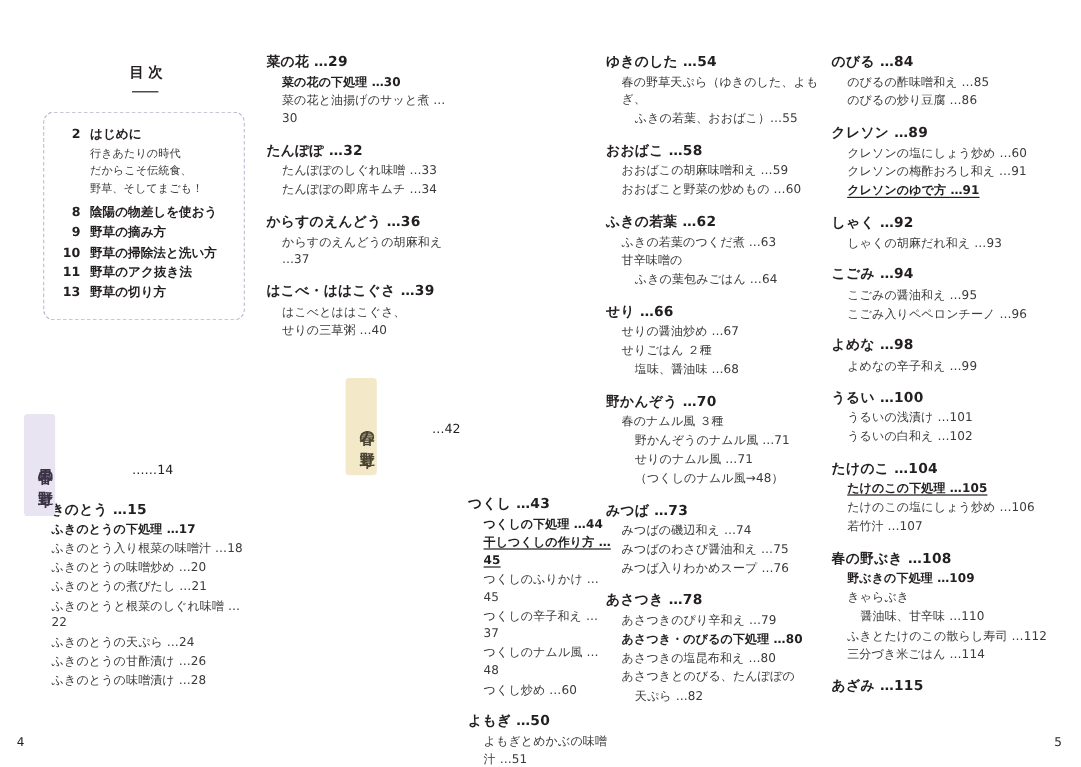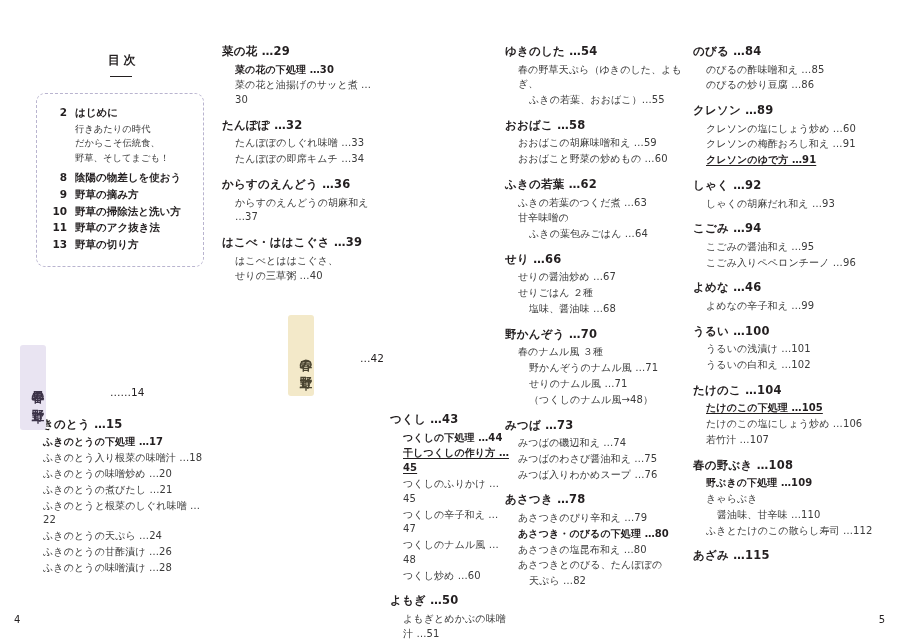--- a/index.html
+++ b/index.html
@@ -183,21 +183,21 @@
       </div>
   </div>
 
   <div class="col c3">
     <div style="height:412px"></div>
     <div id="col3">
         <div class="head">つくし …43</div>
         <div class="sub ind1 bold">つくしの下処理 …44</div>
         <div class="sub ind1 bold ul">干しつくしの作り方 …45</div>
         <div class="sub ind1">つくしのふりかけ …45</div>
-        <div class="sub ind1">つくしの辛子和え …47</div>
+        <div class="sub ind1">つくしの辛子和え …37</div>
         <div class="sub ind1">つくしのナムル風 …48</div>
         <div class="sub ind1">つくし炒め …60</div>
         <div class="gap"></div>
         <div class="head">よもぎ …50</div>
         <div class="sub ind1">よもぎとめかぶの味噌汁 …51</div>
       </div>
   </div>
 
   <div class="col c4">
     <div style="height:44px"></div>
@@ -252,37 +252,38 @@
         <div class="sub ind1">クレソンの梅酢おろし和え …91</div>
         <div class="sub ind1 bold ul">クレソンのゆで方 …91</div>
         <div class="gap"></div>
         <div class="head">しゃく …92</div>
         <div class="sub ind1">しゃくの胡麻だれ和え …93</div>
         <div class="gap"></div>
         <div class="head">こごみ …94</div>
         <div class="sub ind1">こごみの醤油和え …95</div>
         <div class="sub ind1">こごみ入りペペロンチーノ …96</div>
         <div class="gap"></div>
-        <div class="head">よめな …46</div>
+        <div class="head">よめな …98</div>
         <div class="sub ind1">よめなの辛子和え …99</div>
         <div class="gap"></div>
         <div class="head">うるい …100</div>
         <div class="sub ind1">うるいの浅漬け …101</div>
         <div class="sub ind1">うるいの白和え …102</div>
         <div class="gap"></div>
         <div class="head">たけのこ …104</div>
         <div class="sub ind1 bold ul">たけのこの下処理 …105</div>
         <div class="sub ind1">たけのこの塩にしょう炒め …106</div>
         <div class="sub ind1">若竹汁 …107</div>
         <div class="gap"></div>
         <div class="head">春の野ぶき …108</div>
         <div class="sub ind1 bold">野ぶきの下処理 …109</div>
         <div class="sub ind1">きゃらぶき</div>
         <div class="sub ind2">醤油味、甘辛味 …110</div>
         <div class="sub ind1">ふきとたけのこの散らし寿司 …112</div>
+        <div class="sub ind1">三分づき米ごはん …114</div>
         <div class="gap"></div>
         <div class="head">あざみ …115</div>
       </div>
   </div>
 
   <div class="folio folio-l">4</div>
   <div class="folio folio-r">5</div>
 </div>
 
 </body></html>

